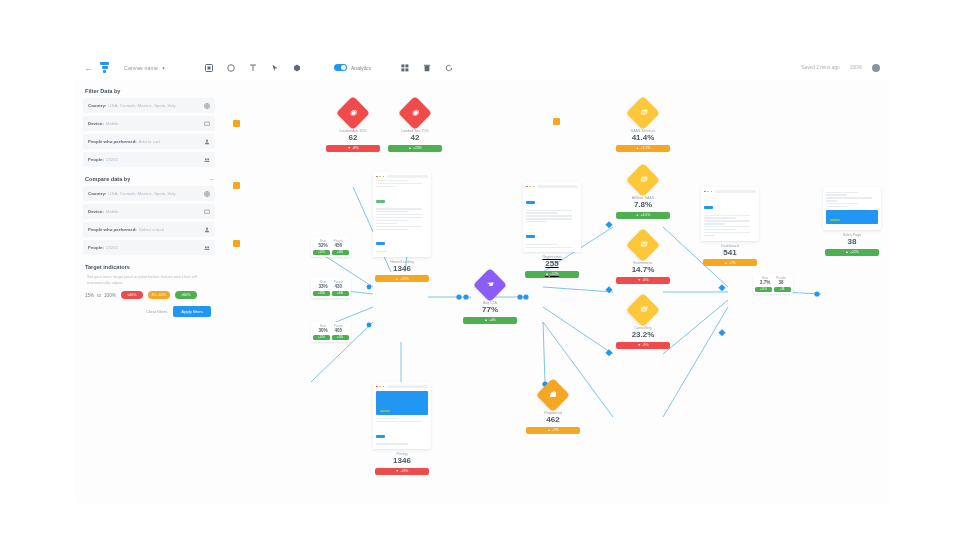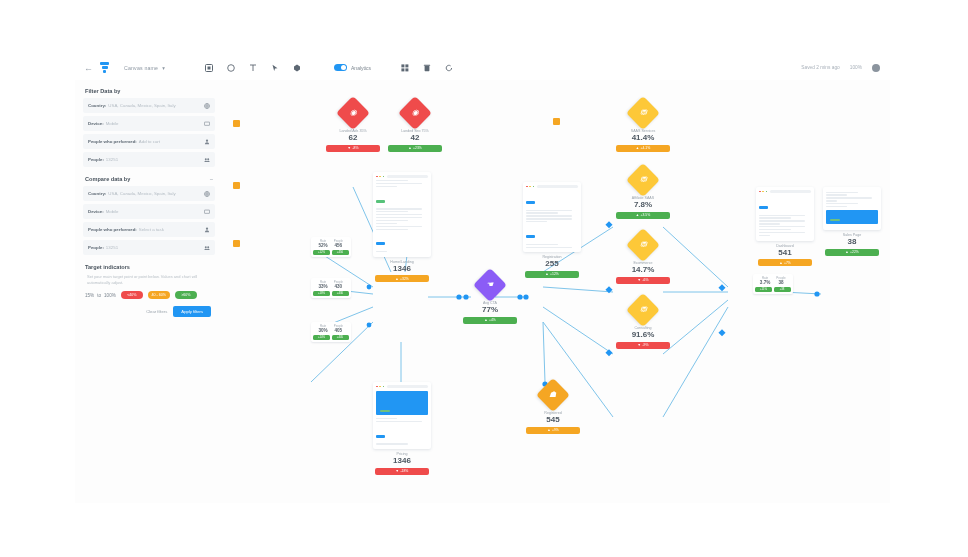--- a/index.html
+++ b/index.html
@@ -424,21 +424,21 @@
           </div>
         </div>
       <div class="nlabel">Avg CTA</div>
       <div class="nvalue">77%</div>
       <div class="badge green">
           <span class="arr">▲</span>
           <span>+4%</span>
         </div>
     </div>
 
-    <div class="node" style="left:300px;top:100px;">
+    <div class="node" style="left:300px;top:100px;text-decoration:underline;">
       <div class="card">
         <div class="browser-bar">
           <span class="dot r"></span>
           <span class="dot y"></span>
           <span class="dot g"></span>
           <span class="url"></span>
         </div>
         <span class="chipb"></span>
         <div class="ln l"></div><div class="ln m"></div>
         <div class="ln l"></div><div class="ln l"></div>
@@ -454,21 +454,21 @@
         </div>
     </div>
 
     <div class="node" style="left:303px;top:300px;">
       <div class="dwrap">
           <div class="diamond orange">
             <i>☗</i>
           </div>
         </div>
       <div class="nlabel">Registered</div>
-      <div class="nvalue">545</div>
+      <div class="nvalue">462</div>
       <div class="badge orange">
           <span class="arr">▲</span>
           <span>+9%</span>
         </div>
     </div>
 
     <div class="node" style="left:393px;top:18px;">
       <div class="dwrap">
           <div class="diamond yellow">
             <i>⛃</i>
@@ -510,28 +510,28 @@
         </div>
     </div>
 
     <div class="node" style="left:393px;top:215px;">
       <div class="dwrap">
           <div class="diamond yellow">
             <i>⛃</i>
           </div>
         </div>
       <div class="nlabel">Consulting</div>
-      <div class="nvalue">91.6%</div>
+      <div class="nvalue">23.2%</div>
       <div class="badge red">
           <span class="arr">▼</span>
           <span>-9%</span>
         </div>
     </div>
 
-    <div class="node" style="left:533px;top:105px;">
+    <div class="node" style="left:478px;top:105px;">
       <div class="card">
         <div class="browser-bar">
           <span class="dot r"></span>
           <span class="dot y"></span>
           <span class="dot g"></span>
           <span class="url"></span>
         </div>
         <span class="chipb"></span>
         <div class="ln l"></div><div class="ln m"></div><div class="ln l"></div>
         <div class="ln s"></div><div class="ln l"></div><div class="ln m"></div>

